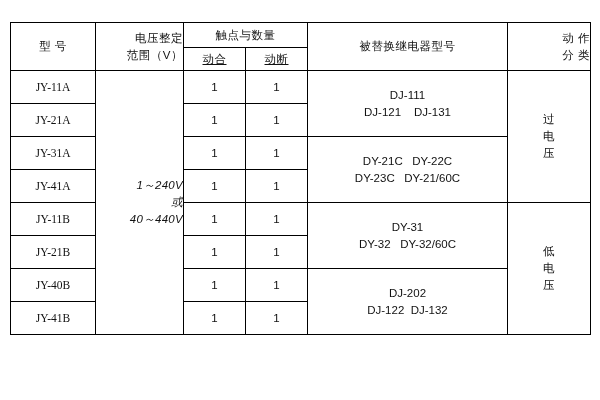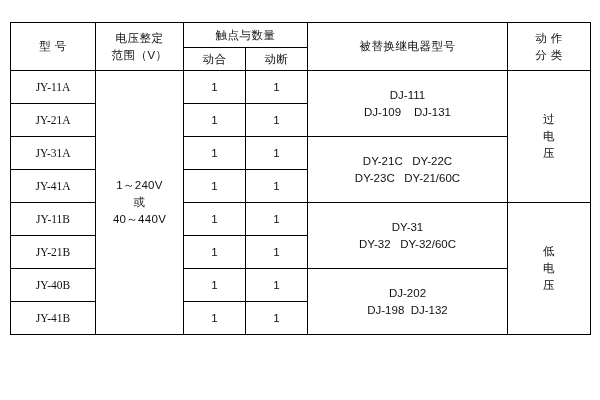--- a/index.html
+++ b/index.html
@@ -39,21 +39,21 @@
     padding: 0;
     line-height: 1.45;
     color: #111111;
   }
   .hdr-cell {
     font-size: 11.5px;
     letter-spacing: 0.5px;
   }
   .row-h { height: 33px; }
   .hdr-h1 { height: 24px; }
-  .hdr-h2 { height: 22px; }
+  .hdr-h2 { height: 22px; text-decoration: underline; }
   .model-cell {
     text-align: left;
     padding-left: 12px;
     font-size: 11.5px;
     font-family: Liberation Serif, serif;
   }
   .voltage-cell {
     font-size: 11.5px;
     line-height: 2.3;
     letter-spacing: 0.3px;
@@ -66,22 +66,22 @@
     margin-top: 8px;
   }
   .replace-cell div { white-space: pre; }
   .class-cell {
     font-size: 11.5px;
     line-height: 2.1;
     letter-spacing: 0.5px;
   }
   .class-cell span { display: block; }
   .stack { display: block; }
-  .stack span { display: block; }
-  .nowrap { white-space: nowrap; }
+  .stack span { display: block; text-align: right; }
+  .nowrap { white-space: nowrap; font-style: italic; }
 </style>
 </head>
 <body>
 
 <div class="sheet">
   <table class="spec">
     <colgroup>
       <col style="width:85px">
       <col style="width:88px">
       <col style="width:62px">
@@ -118,21 +118,21 @@
           <span class="stack">
             <span class="nowrap">1～240V</span>
             <span class="nowrap">或</span>
             <span class="nowrap">40～440V</span>
           </span>
         </td>
         <td>1</td>
         <td>1</td>
         <td class="replace-cell" rowspan="2">
           <div>DJ-111</div>
-          <div>DJ-109    DJ-131</div>
+          <div>DJ-121    DJ-131</div>
         </td>
         <td class="class-cell" rowspan="4">
           <span>过</span>
           <span>电</span>
           <span>压</span>
         </td>
       </tr>
 
       <tr class="row-h">
         <td class="model-cell">JY-21A</td>
@@ -176,21 +176,21 @@
         <td>1</td>
         <td>1</td>
       </tr>
 
       <tr class="row-h">
         <td class="model-cell">JY-40B</td>
         <td>1</td>
         <td>1</td>
         <td class="replace-cell" rowspan="2">
           <div>DJ-202</div>
-          <div>DJ-198  DJ-132</div>
+          <div>DJ-122  DJ-132</div>
         </td>
       </tr>
 
       <tr class="row-h">
         <td class="model-cell">JY-41B</td>
         <td>1</td>
         <td>1</td>
       </tr>
     </tbody>
   </table>

